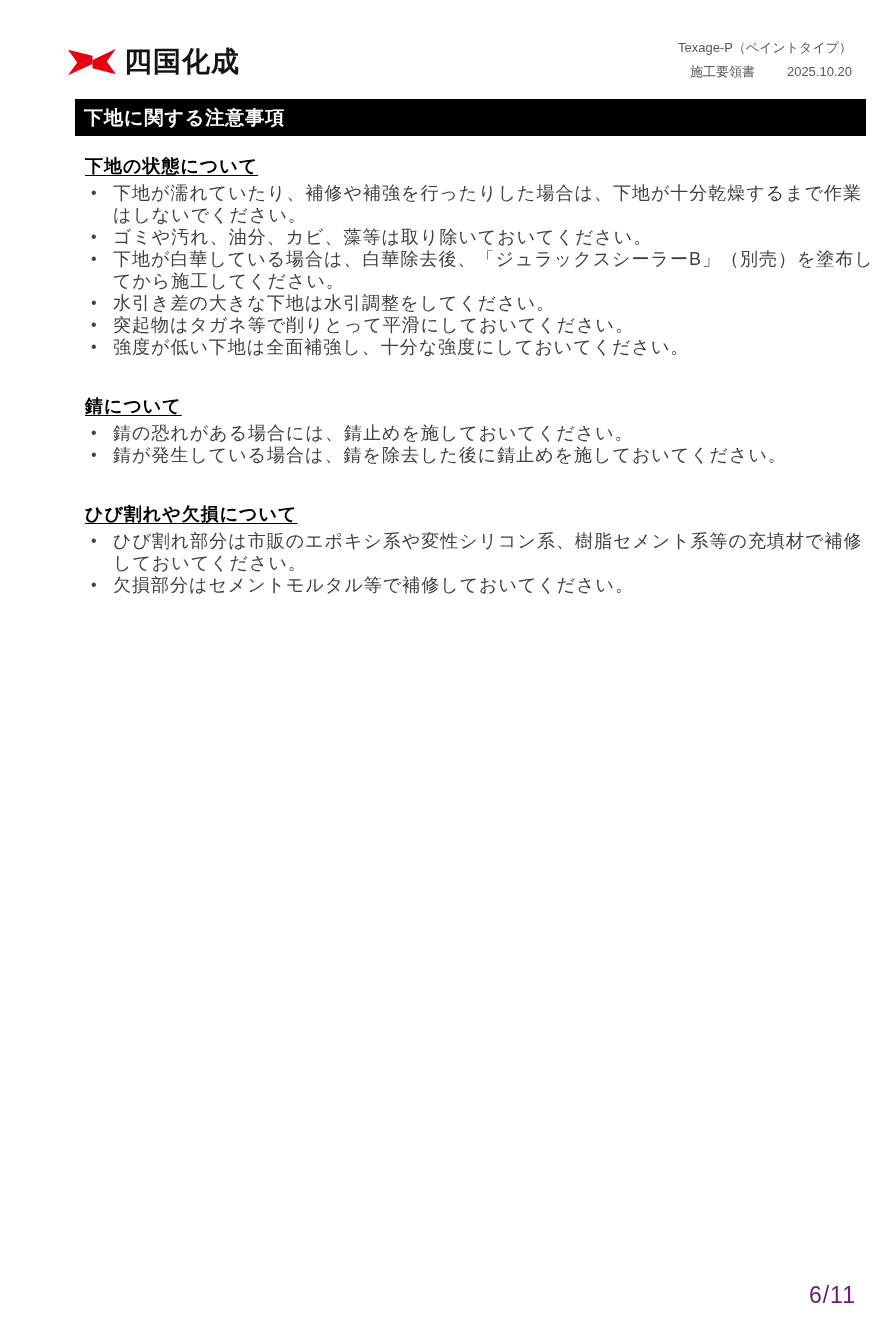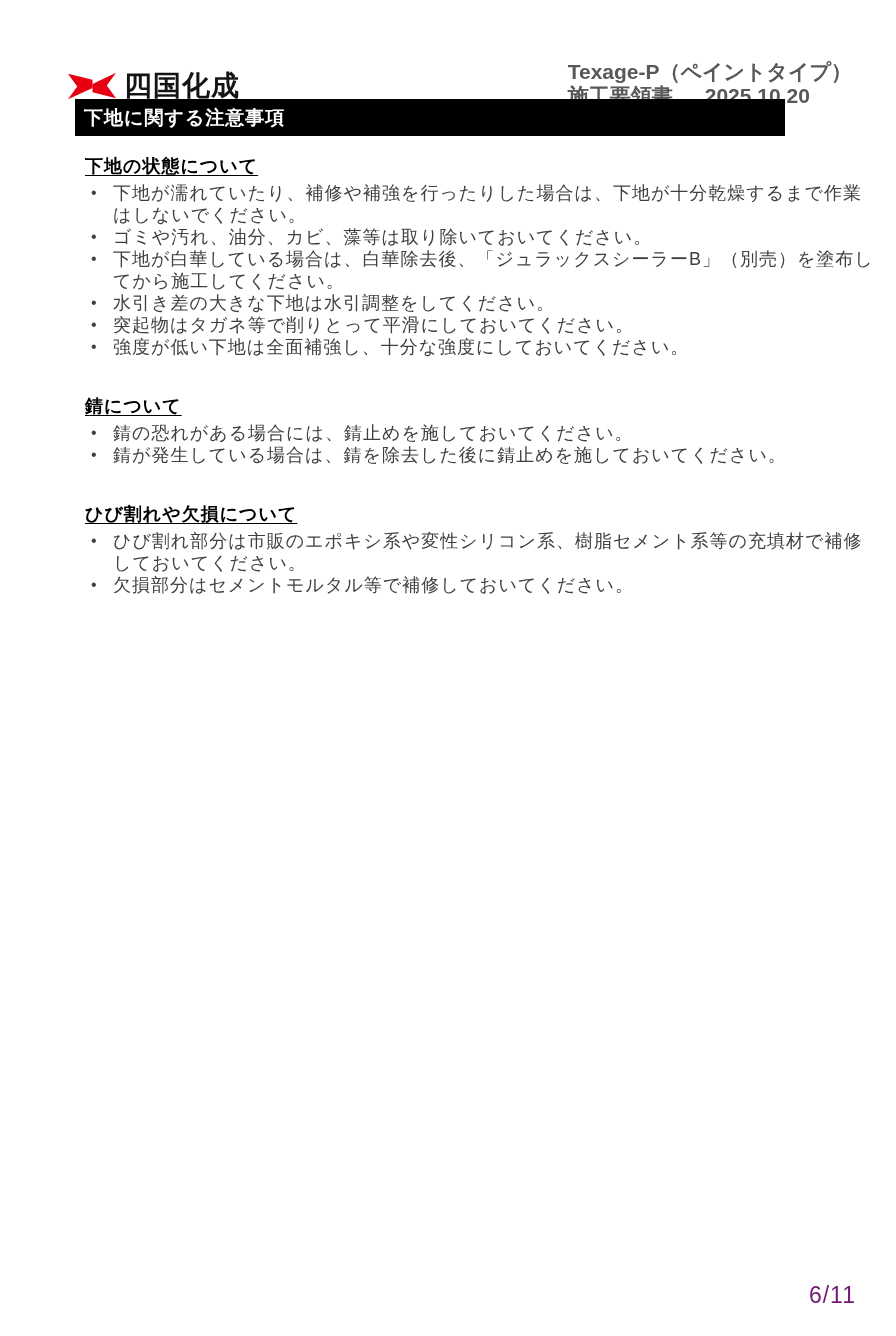--- a/index.html
+++ b/index.html
@@ -7,34 +7,34 @@
   body {
     position:relative;
     font-family:"Liberation Sans", sans-serif;
     -webkit-font-smoothing:antialiased;
     overflow:hidden;
   }
 
   
   .page-header {
     position:absolute; top:36px; left:68px; right:44px;
-    display:flex; justify-content:space-between; align-items:flex-start;margin-top:24px;
+    display:flex; justify-content:space-between; align-items:flex-start;
   }
   .logo { display:flex; align-items:center; gap:8px; margin-top:10px; }
   .logo-mark { width:48px; height:32px; display:block; }
   .brand-text {
     font-size:28px; font-weight:bold; color:#141414;
     letter-spacing:1px; line-height:32px; white-space:nowrap;
   }
-  .doc-meta { text-align:left; color:#585858; font-size:21px; line-height:24px;font-weight:bold; }
+  .doc-meta { text-align:right; color:#585858; font-size:13px; line-height:24px; }
   .doc-meta .date { margin-left:32px; }
 
   
   .section-banner {
-    position:absolute; top:99px; left:75px; width:710px; height:37px;
+    position:absolute; top:99px; left:75px; width:791px; height:37px;
     background:#000000; color:#ffffff;
     font-size:19px; font-weight:bold; line-height:37px;
     padding-left:9px; letter-spacing:1px;
   }
 
   
   .content { position:absolute; top:148px; left:75px; width:796px;margin-left:10px; }
   .section { margin-top:0; }
   .section + .section { margin-top:30px; }
   .section-heading {

